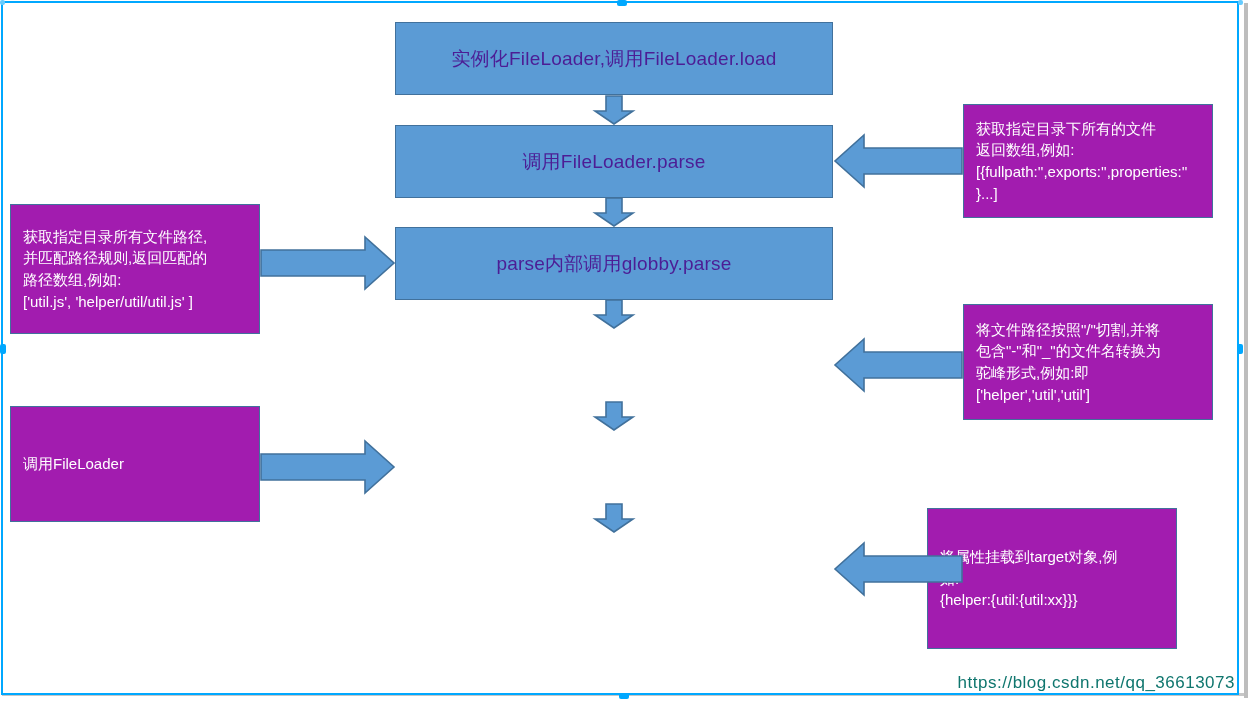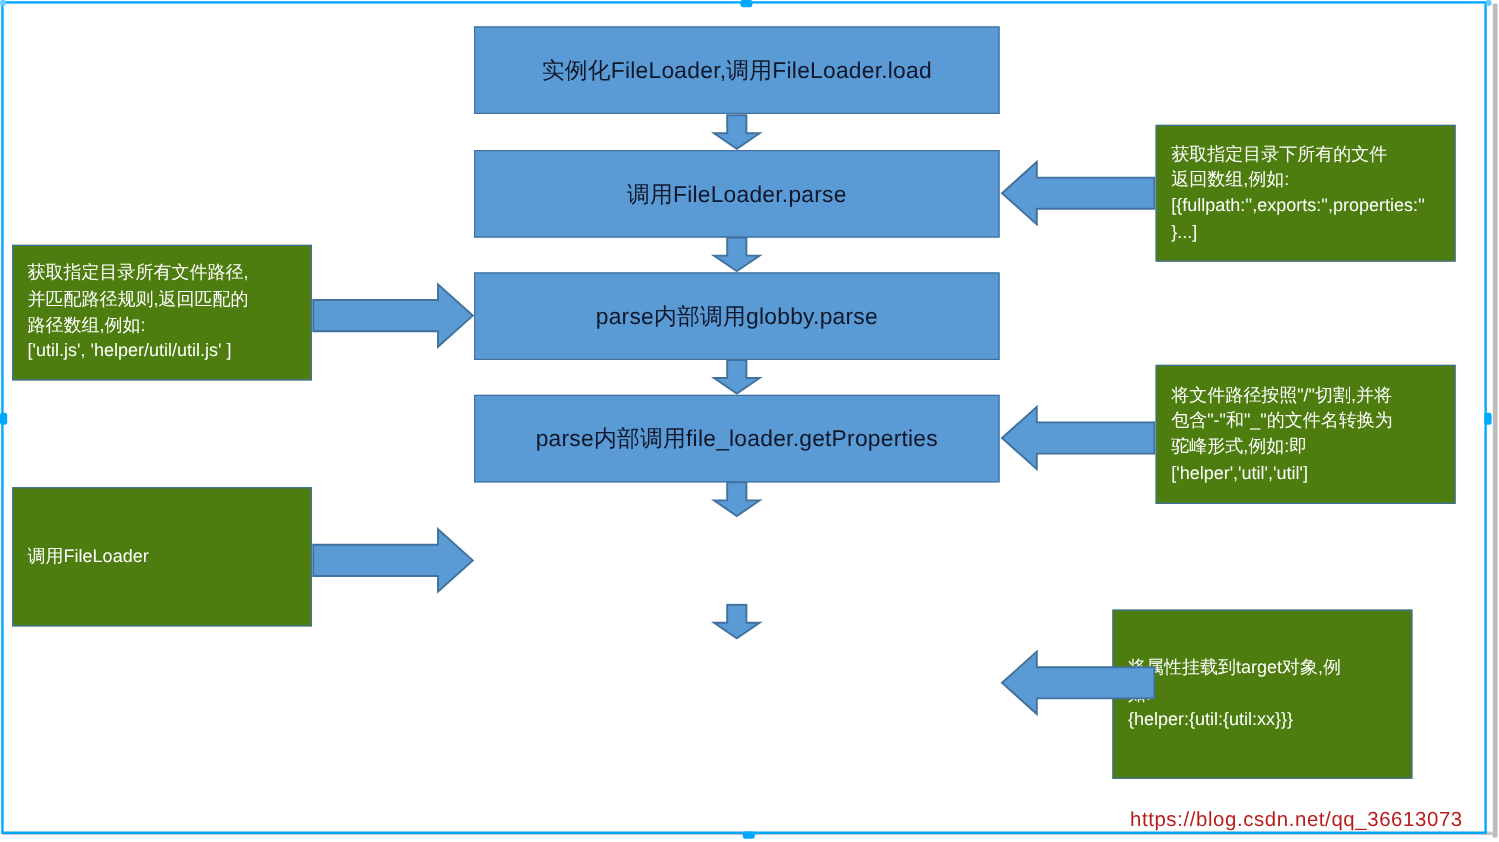--- a/index.html
+++ b/index.html
@@ -52,68 +52,67 @@
 
   
   .flow-box {
     position: absolute;
     left: 395px;
     width: 438px;
     height: 73px;
     background: #5b9bd5;
     border: 1.5px solid #41719c;
     box-sizing: border-box;
-    color: #0f172a;
+    color: #4c1d95;
     font-size: 19px;
     display: flex;
     align-items: center;
     justify-content: center;
     text-align: center;
     letter-spacing: 0.2px;
   }
   .note-box {
     position: absolute;
     width: 250px;
-    background: #4d7c0f;
+    background: #a21caf;
     border: 1.5px solid #41719c;
     box-sizing: border-box;
     color: #ffffff;
     font-size: 15px;
     line-height: 1.45;
     display: flex;
     align-items: center;
     padding: 6px 12px;
   }
   .note-text {
     white-space: pre-line;
     word-break: break-all;
   }
   .arrow {
     position: absolute;
     display: block;
   }
   .watermark {
     position: absolute;
-    right: 30px;
+    right: 14px;
     bottom: 9px;
     font-size: 17px;
-    color: #b91c1c;
+    color: #0f766e;
     letter-spacing: 0.5px;
     user-select: none;
   }
 </style>
 </head>
 <body>
 
 <div class="canvas">
 
   <div class="flow-box" style="top:22px">实例化FileLoader,调用FileLoader.load</div>
   <div class="flow-box" style="top:125px">调用FileLoader.parse</div>
   <div class="flow-box" style="top:227px">parse内部调用globby.parse</div>
-  <div class="flow-box" style="top:329px">parse内部调用file_loader.getProperties</div>
 
   <svg class="arrow" style="left:592px; top:95px" width="44" height="30" viewBox="0 0 44 30">
       <polygon points="14,1 30,1 30,16 41,16 22,29 3,16 14,16" fill="#5b9bd5" stroke="#41719c" stroke-width="1.6"></polygon>
     </svg>
   <svg class="arrow" style="left:592px; top:197px" width="44" height="30" viewBox="0 0 44 30">
       <polygon points="14,1 30,1 30,16 41,16 22,29 3,16 14,16" fill="#5b9bd5" stroke="#41719c" stroke-width="1.6"></polygon>
     </svg>
   <svg class="arrow" style="left:592px; top:299px" width="44" height="30" viewBox="0 0 44 30">
       <polygon points="14,1 30,1 30,16 41,16 22,29 3,16 14,16" fill="#5b9bd5" stroke="#41719c" stroke-width="1.6"></polygon>
     </svg>
@@ -134,21 +133,21 @@
 包含"-"和"_"的文件名转换为
 驼峰形式,例如:即
 ['helper','util','util']</div>
     </div>
   <div class="note-box" style="left:927px; top:508px; height:141px">
       <div class="note-text">将属性挂载到target对象,例
 如:
 {helper:{util:{util:xx}}}</div>
     </div>
 
-  <div class="note-box" style="left:10px; top:204px; height:113px">
+  <div class="note-box" style="left:10px; top:204px; height:130px">
       <div class="note-text">获取指定目录所有文件路径,
 并匹配路径规则,返回匹配的
 路径数组,例如:
 ['util.js', 'helper/util/util.js' ]</div>
     </div>
   <div class="note-box" style="left:10px; top:406px; height:116px">
       <div class="note-text">调用FileLoader</div>
     </div>
 
   <svg class="arrow" style="left:833px; top:133px" width="130" height="56" viewBox="0 0 130 56">

